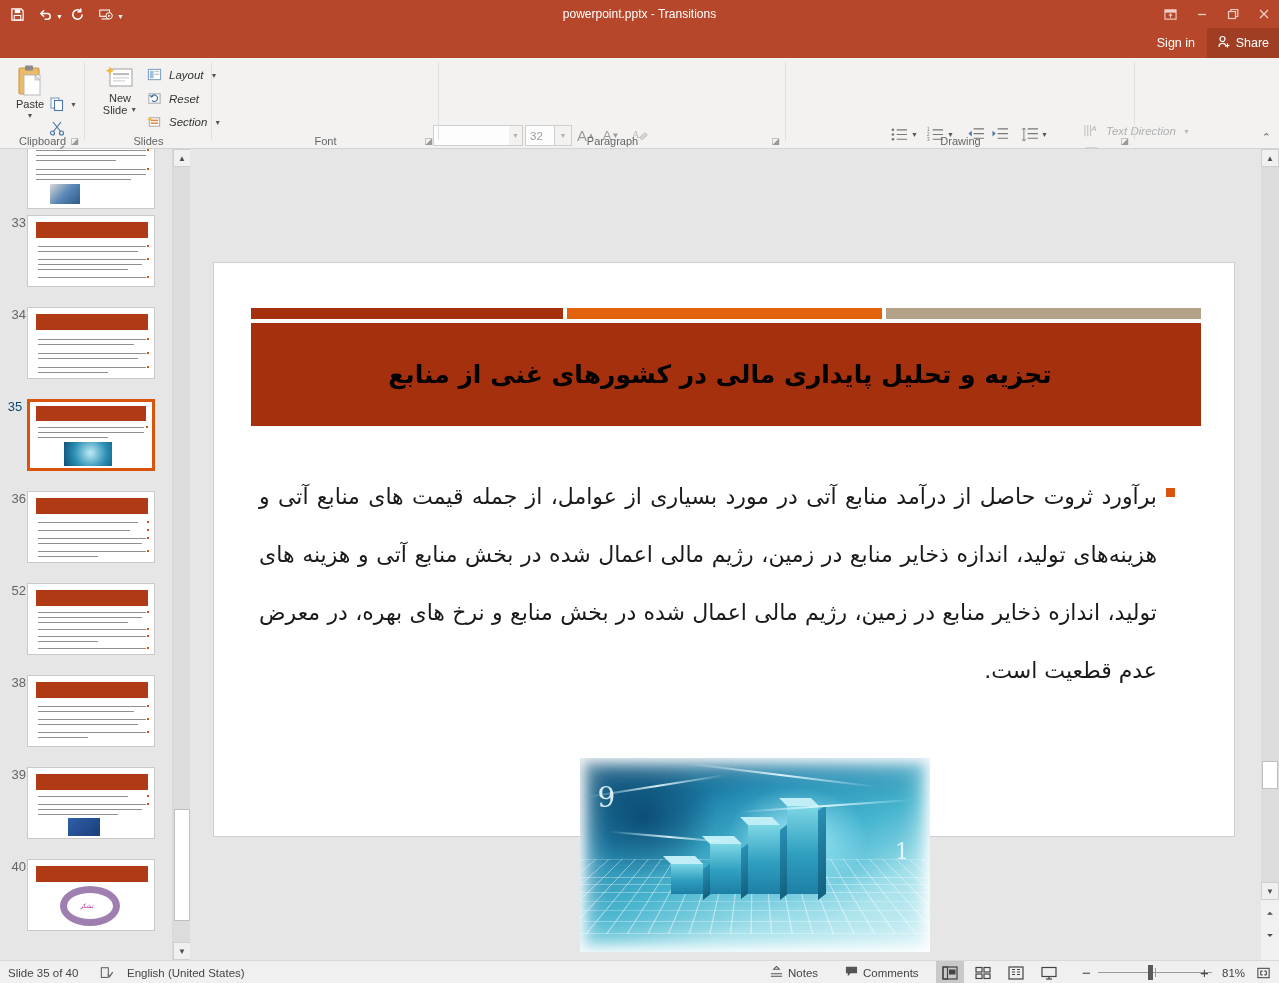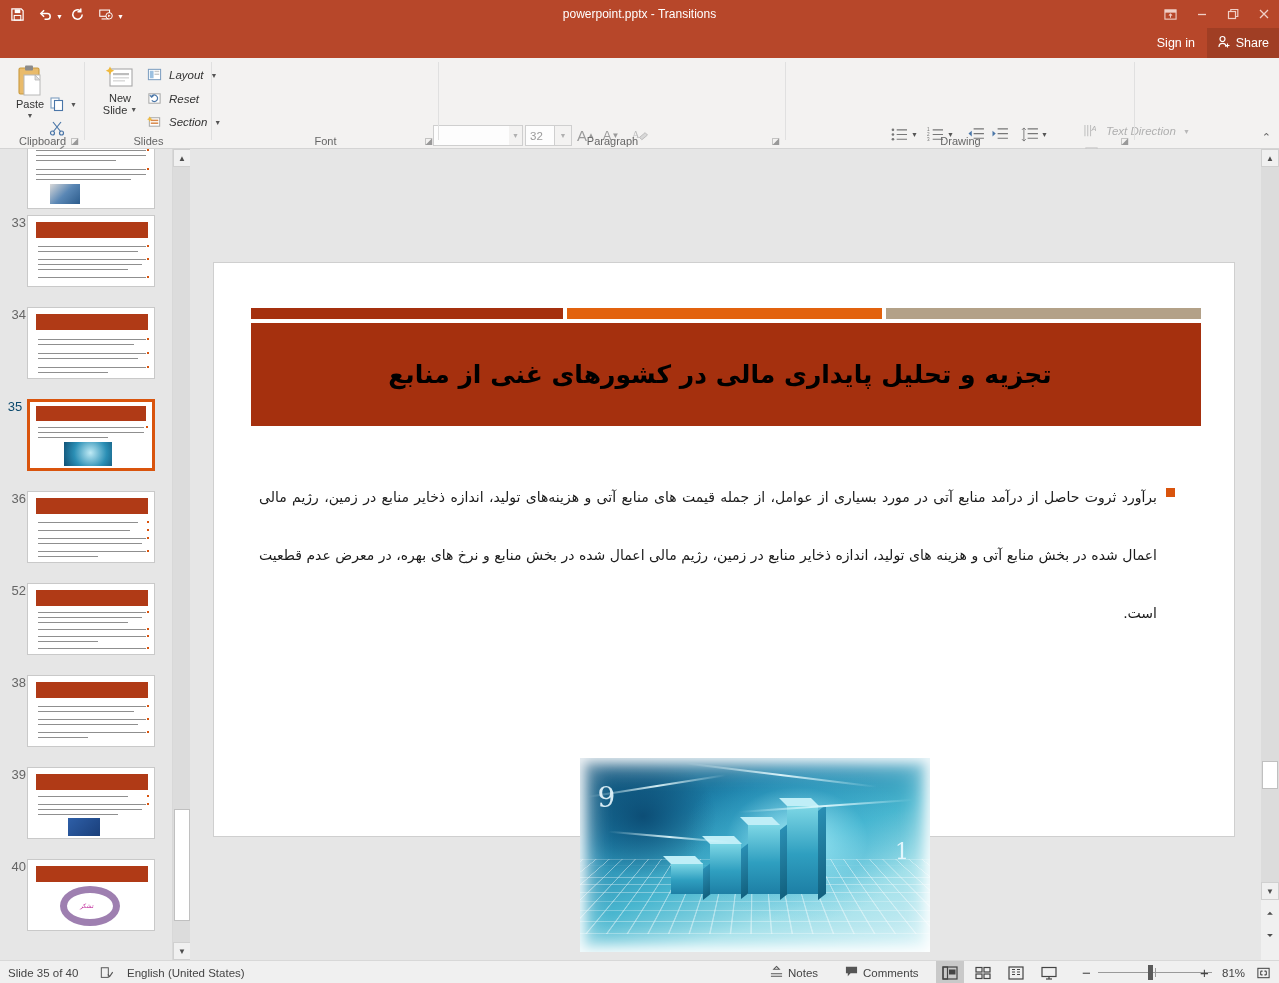--- a/index.html
+++ b/index.html
@@ -170,21 +170,21 @@
   }
   .body-block {
     position: absolute; left: 45px; top: 205px; width: 920px;
     direction: rtl; text-align: justify;
   }
   .body-bullet {
     position: absolute; right: 4px; top: 20px; width: 9px; height: 9px; background: #d9540d;
   }
   .body-text {
     font-family: "DejaVu Sans", sans-serif;
-    font-size: 14px; color: #1a1a1a; line-height: 58px;
+    font-size: 22px; color: #1a1a1a; line-height: 58px;
     padding-right: 22px; direction: rtl; text-align: justify;
   }
   
   .pic-frame {
     position: absolute; left: 366px; top: 495px; width: 350px; height: 194px;
   }
   .pic {
     position: absolute; left: 0; top: 0; width: 100%; height: 100%;
     background:
       radial-gradient(ellipse 45% 60% at 62% 42%, rgba(180,245,255,0.85) 0%, rgba(60,180,215,0.25) 45%, rgba(0,0,0,0) 72%),

